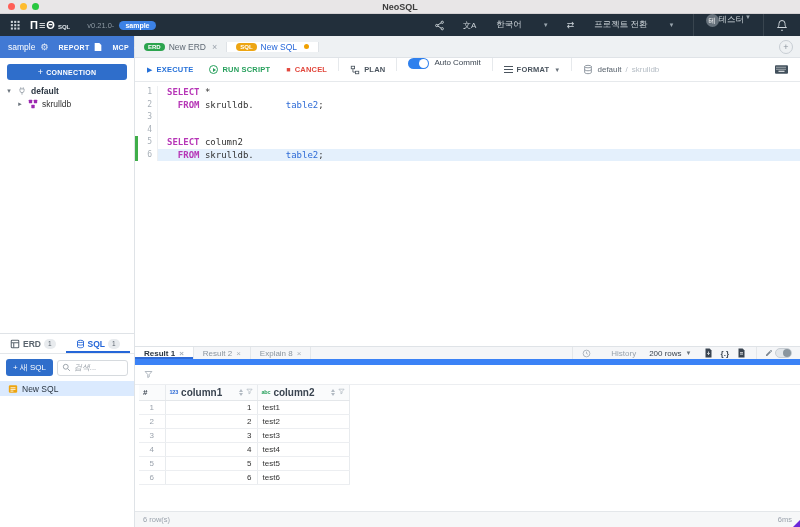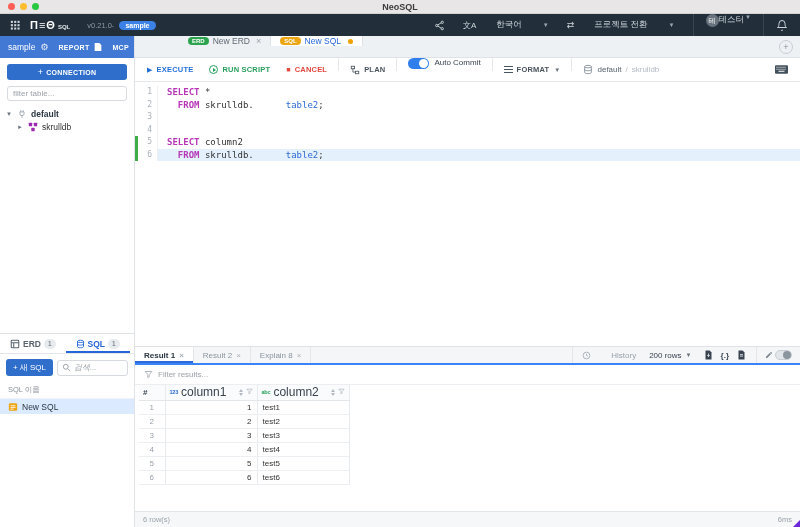--- a/index.html
+++ b/index.html
@@ -93,21 +93,21 @@
   .eline { display:flex; height:12.5px; line-height:12.5px; }
   .marker { width:3px; flex:0 0 3px; }
   .marker.on { background:#3fae49; }
   .lnum { flex:0 0 20px; text-align:right; padding-right:5px; color:#a8b0b8; font-size:8px; border-right:1px solid #eef0f2; }
   .code { white-space:pre; padding-left:9px; flex:1; }
   .eline.hl .code { background:#e4f0fc; }
   .kw { color:#b737b7; font-weight:bold; } .id { color:#2e6bd6;margin-left:32px; } .pl { color:#333; }
 
   
   .results { flex:0 0 181px; display:flex; flex-direction:column; border-top:1px solid #dfe3e7; background:#fff; }
-  .res-tabbar { height:18px; flex:0 0 18px; background:#f5f6f8; border-bottom:2px solid #3b82f6; display:flex; align-items:stretch; }
+  .res-tabbar { height:18px; flex:0 0 18px; background:#f5f6f8; border-bottom:6px solid #3b82f6; display:flex; align-items:stretch; }
   .res-tab { display:flex; align-items:center; gap:4px; padding:0 9px; border-right:1px solid #e4e7ea; font-size:8px; color:#8a949e; }
   .res-tab.active { background:#fff; color:#2b3642; font-weight:bold; box-shadow:inset 0 -2px 0 #2f6bd8; }
   .res-close { font-size:8px; color:#a8b0b8; }
   .res-right { margin-left:auto; display:flex; align-items:center; border-left:1px solid #e4e7ea; }
   .hist { display:flex; gap:20px; color:#98a2ac; font-size:8px; padding:0 9px; }
   .rows-sel { display:flex; align-items:center; gap:3px; color:#3a4450; font-size:8px; padding:0 10px 0 4px; }
   .res-ics { display:flex; align-items:center; gap:8px; padding:0 10px 0 2px; }
   .braces { font-size:8px; font-weight:bold; color:#3a4450; }
   .edit-sec { border-left:1px solid #e4e7ea; padding:0 8px; height:100%; display:flex; align-items:center; gap:2px; }
   .toggle-off { width:17px; height:10px; border-radius:5px; background:#e2e6ea; border:1px solid #c8ced4; position:relative; }
@@ -117,21 +117,21 @@
   .filter-row input::placeholder { color:#9aa1a9; }
 
   .table-wrap { flex:1; min-height:0; }
   table { border-collapse:collapse; margin-left:4px; table-layout:fixed; }
   col.cidx { width:26px; } col.cdata { width:92px; }
   th,td { border-right:1px solid #e8ebee; border-bottom:1px solid #eceef1; height:14px; padding:0; font-size:8px; font-weight:normal; }
   thead th { background:#fafbfc; border-bottom:1px solid #e4e7ea; height:15px; }
   .hcell { display:flex; align-items:center; gap:3px; padding:0 4px; }
   .type-ic { font-size:5.5px; font-weight:bold; letter-spacing:-.2px; }
   .type-ic.number { color:#2e6bd6; } .type-ic.text { color:#27a05c; }
-  .cname { font-weight:normal; color:#3a4450; font-size:12px; }
+  .cname { font-weight:bold; color:#3a4450; font-size:10px; }
   .hsp { flex:1; }
   .sortic { display:inline-flex; flex-direction:column; gap:1px; }
   .tri-up { width:0; height:0; border-left:2.5px solid transparent; border-right:2.5px solid transparent; border-bottom:3px solid #b2bac2; }
   .tri-dn { width:0; height:0; border-left:2.5px solid transparent; border-right:2.5px solid transparent; border-top:3px solid #b2bac2; }
   td.idx { text-align:center; color:#9aa2ac; }
   td.num { text-align:right; padding-right:5px; color:#333; }
   td.txt { text-align:left; padding-left:5px; color:#333; }
   th.idxh .hcell { font-weight:bold; color:#3a4450; }
 
   .statusbar { height:16px; flex:0 0 16px; background:#f6f7f8; border-top:1px solid #e4e7ea; display:flex; align-items:center; justify-content:space-between; padding:0 8px; font-size:7.5px; color:#9aa2ac; }
@@ -218,21 +218,20 @@
             </svg>
           </span>
         <span class="sb-small">MCP</span>
         <span class="mcp-ic">◈</span>
       </div>
       <div class="sidebar-top">
         <button class="conn-btn">
           <span class="conn-plus">+</span>
           <span>CONNECTION</span>
         </button>
-        <input class="filter-input" placeholder="filter table..." style="">
         <div id="tree">
             <div class="tree-row root" style="padding-left: 5px;">
               <span class="chev">▾</span>
               <span class="icon">
                 <svg width="10" height="10" viewBox="0 0 24 24" fill="none" stroke="#98a0a8" stroke-width="2">
                   <path d="M9 7V3M15 7V3M7 7h10v4a5 5 0 0 1-10 0zM12 16v5"></path>
                 </svg>
               </span>
               <span class="tree-label">default</span>
             </div>
@@ -281,39 +280,38 @@
           <span class="sb-search">
             <span class="icon">
                 <svg width="9" height="9" viewBox="0 0 24 24" fill="none" stroke="#98a0a8" stroke-width="2.5">
                   <circle cx="10" cy="10" r="6.5"></circle>
                   <path d="M15 15l6 6"></path>
                 </svg>
               </span>
             <input placeholder="검색..." style="">
           </span>
         </div>
-        <div class="sb-listheader">SQL 이름</div>
         <div id="sb-list">
             <div class="sql-item selected">
               <span class="icon">
                 <svg width="10" height="10" viewBox="0 0 24 24">
                   <rect x="2" y="3" width="20" height="18" rx="3" fill="#eda512"></rect>
                   <path d="M6 9h12M6 13h12M6 17h7" stroke="#fff" stroke-width="2"></path>
                 </svg>
               </span>
               <span>New SQL</span>
             </div>
           </div>
       </div>
     </div>
 
     <div class="content">
 
       <div class="tabbar">
-        <div id="doc-tabs" style="display:flex;align-items:flex-start;padding-left:44px;">
+        <div id="doc-tabs" style="display:flex;align-items:center;">
             <div class="doc-tab">
               <span class="tab-badge" style="background:#2ca44e">ERD</span>
               <span class="tab-label">New ERD</span>
               <span class="tab-close">×</span>
             </div>
             <div class="doc-tab active">
               <span class="tab-badge" style="background:#eda512">SQL</span>
               <span class="tab-label">New SQL</span>
               <span class="dirty-dot"></span>
             </div>
@@ -478,21 +476,20 @@
             </span>
           </div>
         </div>
 
         <div class="filter-row">
           <span class="icon">
               <svg width="9" height="9" viewBox="0 0 24 24" fill="none" stroke="#98a2ac" stroke-width="2">
                 <path d="M3 4h18l-7 8v6l-4 2v-8z"></path>
               </svg>
             </span>
-          <input placeholder="Filter results..." style="">
         </div>
 
         <div class="table-wrap">
           <table id="res-table">
               <colgroup>
                 <col class="cidx">
                 <col class="cdata">
                 <col class="cdata">
               </colgroup>
               <thead>

